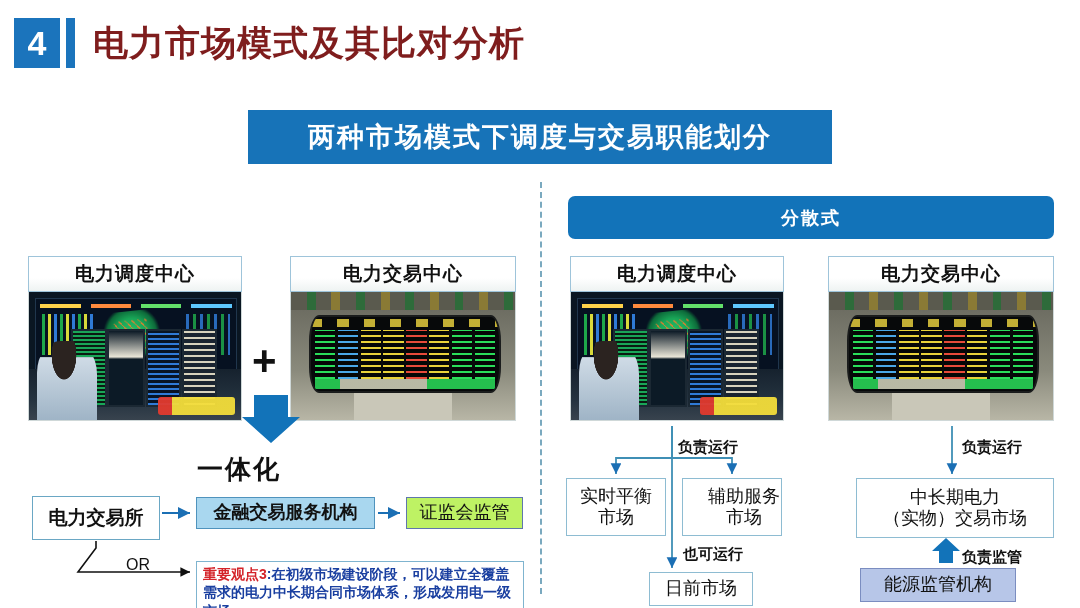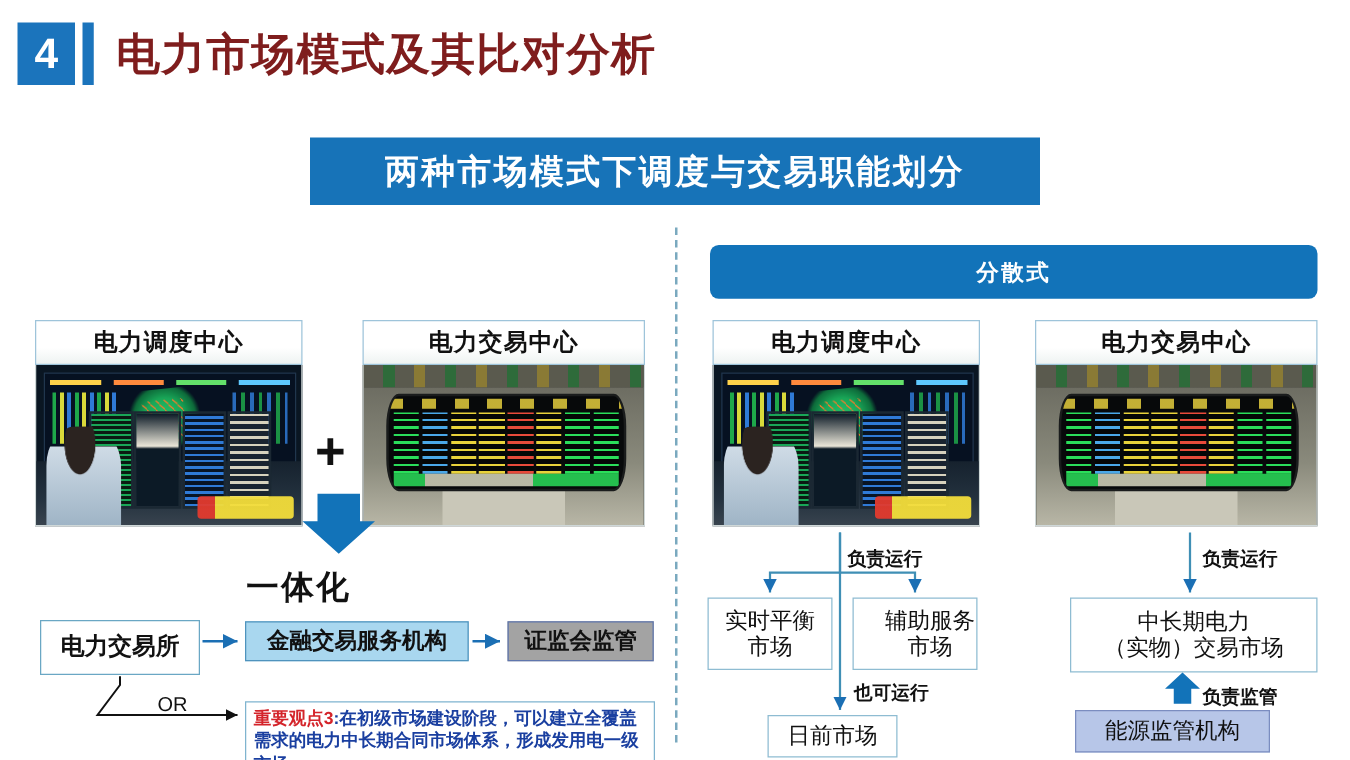--- a/index.html
+++ b/index.html
@@ -115,21 +115,21 @@
     position:absolute;left:197px;top:452px;font-size:26px;font-weight:700;color:#111;letter-spacing:2px;
   }
 
   
   .fbox{
     position:absolute;box-sizing:border-box;display:flex;align-items:center;justify-content:center;
     text-align:center;font-size:17px;color:#111;line-height:1.18;
   }
   .fbox.plain{background:#fff;border:1px solid #6aa7c4;font-weight:700;}
   .fbox.cyan{background:#a9d7ef;border:1px solid #4f93bd;font-weight:700;}
-  .fbox.violet{background:#a3a3a3;border:1px solid #5f76ad;font-weight:700;}
+  .fbox.violet{background:#bef264;border:1px solid #5f76ad;font-weight:400;}
   .fbox.lilac{background:#b7c6e8;border:1px solid #7b8dc0;font-weight:400;font-size:18px;}
   .fbox.thin{background:#fff;border:1px solid #8ebcd2;font-weight:400;font-size:18px;}
 
   .note{
     position:absolute;box-sizing:border-box;background:#fff;border:1px solid #7fb4cf;
     padding:3px 5px 2px 6px;font-size:14px;line-height:1.32;color:#1a3fa0;font-weight:700;
     text-align:left;
   }
   .note b{color:#d4242a;}
   .note .cln{color:#1a3fa0;}
@@ -264,21 +264,21 @@
   </div>
 
   <div class="conn-lbl" style="left:678px;top:438px;">负责运行</div>
   <div class="fbox thin" style="left:566px;top:478px;width:100px;height:58px;">
     <span><span>实时平衡</span><br><span>市场</span></span>
   </div>
   <div class="fbox thin" style="left:682px;top:478px;width:100px;height:58px;padding-left:24px;">
     <span><span>辅助服务</span><br><span>市场</span></span>
   </div>
   <div class="conn-lbl" style="left:683px;top:545px;">也可运行</div>
-  <div class="fbox thin" style="left:614px;top:572px;width:104px;height:34px;">日前市场</div>
+  <div class="fbox thin" style="left:649px;top:572px;width:104px;height:34px;">日前市场</div>
 
   <div class="conn-lbl" style="left:962px;top:438px;">负责运行</div>
   <div class="fbox thin" style="left:856px;top:478px;width:198px;height:60px;">
     <span><span>中长期电力</span><br><span>（实物）交易市场</span></span>
   </div>
   <div class="conn-lbl" style="left:962px;top:548px;">负责监管</div>
   <div class="fbox lilac" style="left:860px;top:568px;width:156px;height:34px;">能源监管机构</div>
 
   <svg class="ov" viewBox="0 0 1080 608">
     <defs>

